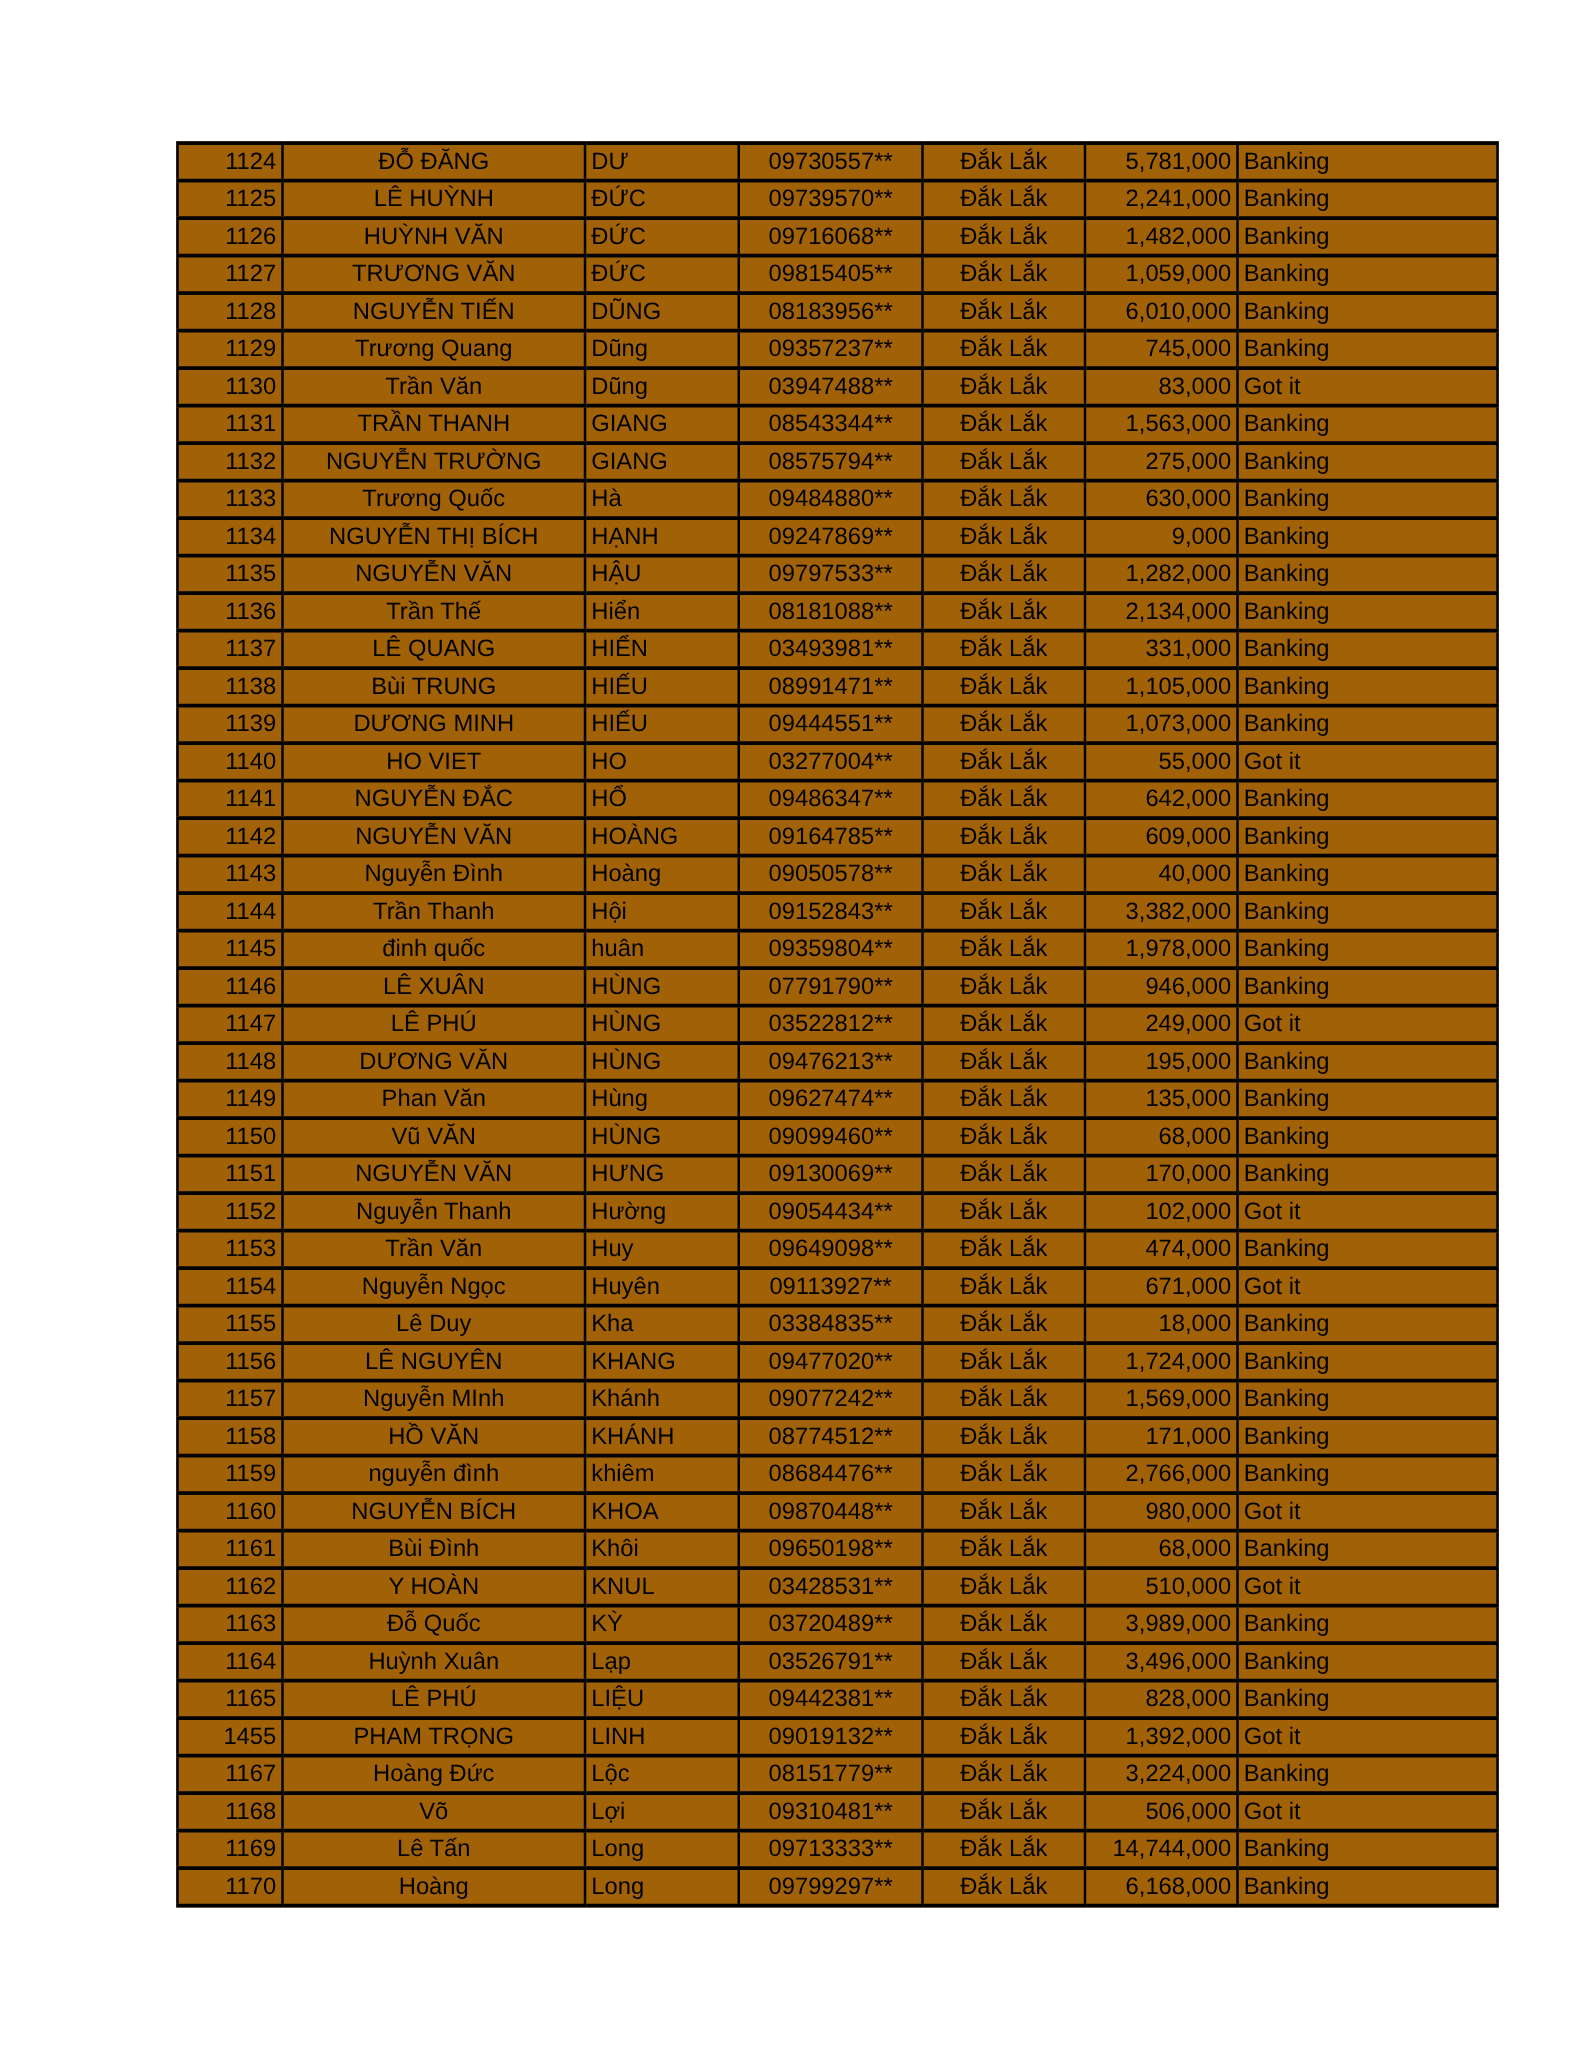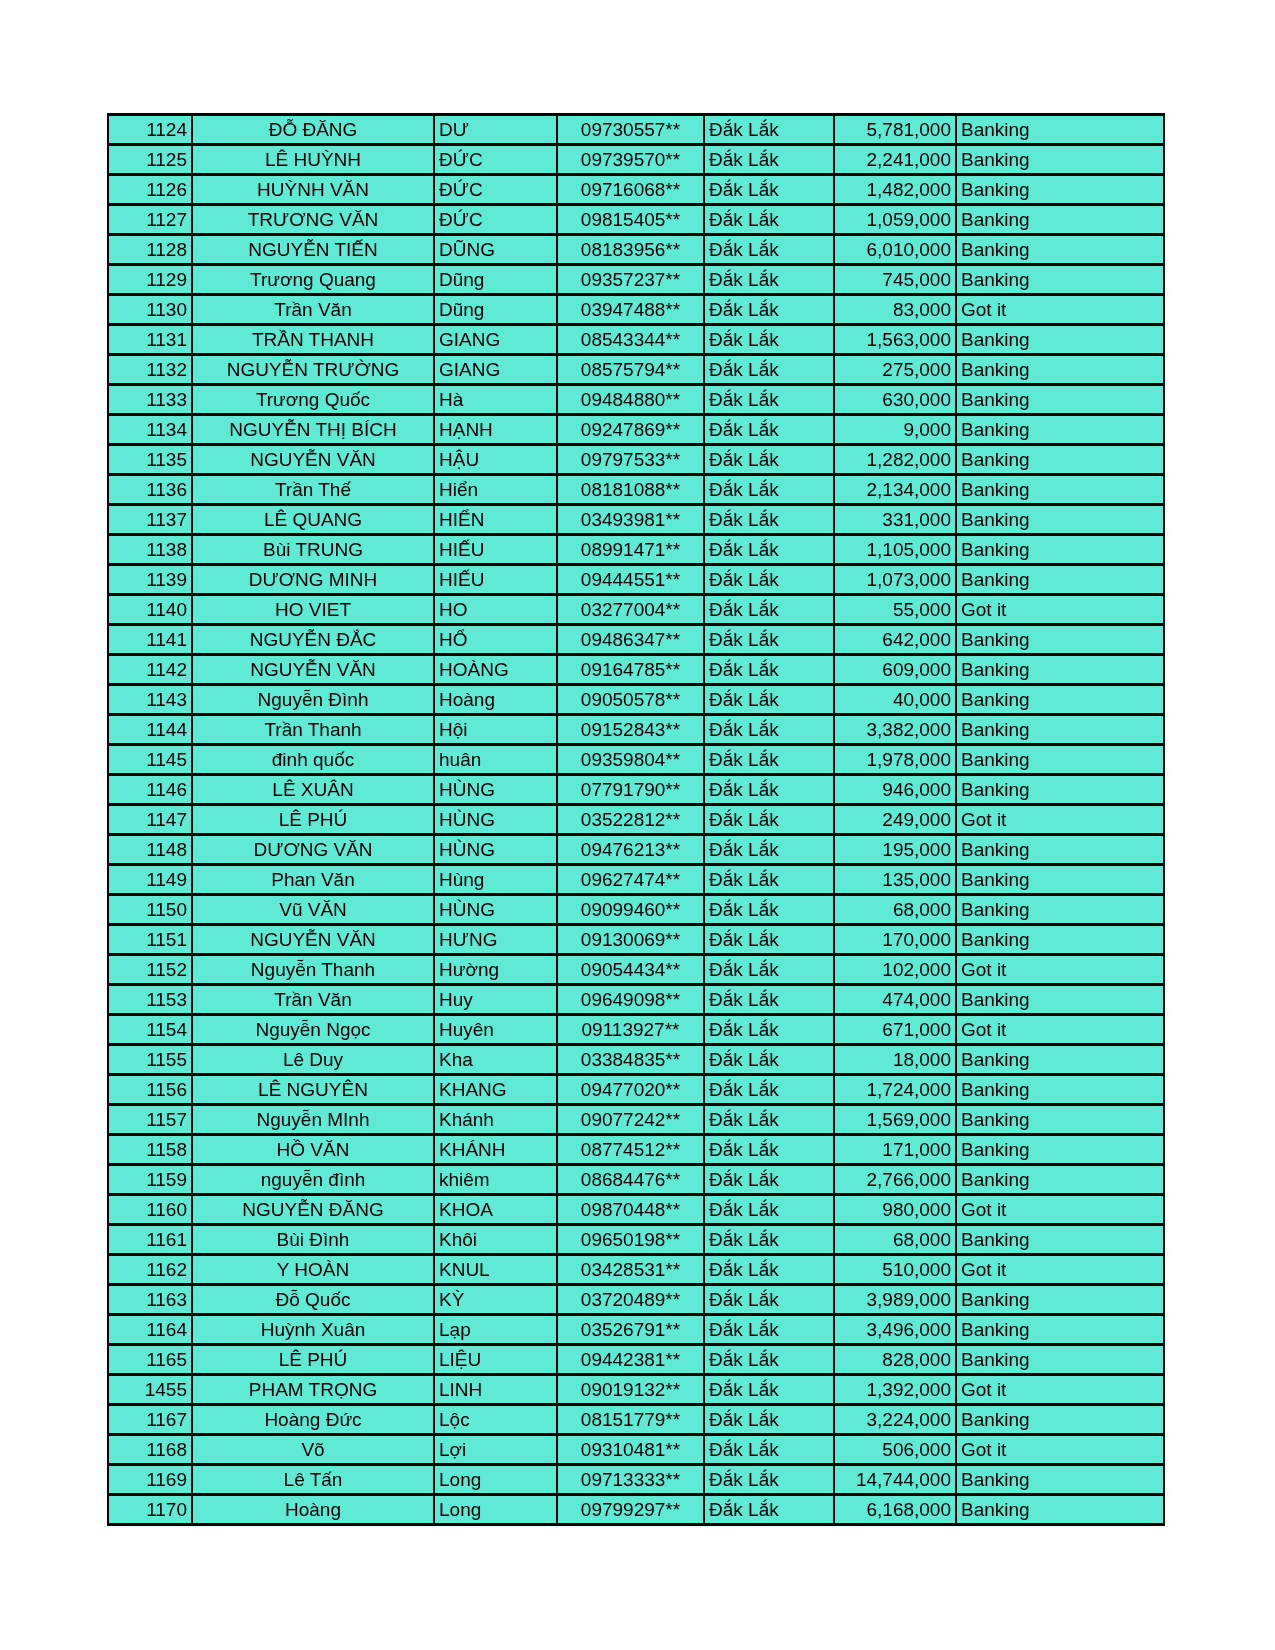--- a/index.html
+++ b/index.html
@@ -15,40 +15,41 @@
     color: #000000;
   }
   .sheet {
     position: absolute;
     left: 107px;
     top: 113px;
   }
   table.donor-table {
     border-collapse: collapse;
     table-layout: fixed;
-    background: #5eead4;
+    background: #a16207;
+    margin-left: 34px;
   }
   table.donor-table td {
     border-left: 2px solid #000000;
     border-right: 2px solid #000000;
     border-top: 3px solid #000000;
     border-bottom: 3px solid #000000;
     height: 27px;
     line-height: 27px;
     font-size: 19px;
     padding: 0 4px;
     white-space: nowrap;
     overflow: hidden;
     color: #000000;
   }
   td.col-id     { text-align: right;  padding-right: 3px; }
   td.col-first_name { text-align: center; }
   td.col-last_name  { }
   td.col-phone  { text-align: center; }
-  td.col-province { }
+  td.col-province { text-align: center; }
   td.col-amount { text-align: right; padding-right: 10px; }
   td.col-status { text-align: left;  padding-left: 9px; }
 </style>
 </head>
 <body>
 
 <div class="sheet">
   <table class="donor-table">
     <colgroup>
       <col style="width:84px">
@@ -379,21 +380,21 @@
           <td class="col-id">1159</td>
           <td class="col-first_name">nguyễn đình</td>
           <td class="col-last_name">khiêm</td>
           <td class="col-phone">08684476**</td>
           <td class="col-province">Đắk Lắk</td>
           <td class="col-amount">2,766,000</td>
           <td class="col-status">Banking</td>
         </tr>
         <tr>
           <td class="col-id">1160</td>
-          <td class="col-first_name">NGUYỄN ĐĂNG</td>
+          <td class="col-first_name">NGUYỄN BÍCH</td>
           <td class="col-last_name">KHOA</td>
           <td class="col-phone">09870448**</td>
           <td class="col-province">Đắk Lắk</td>
           <td class="col-amount">980,000</td>
           <td class="col-status">Got it</td>
         </tr>
         <tr>
           <td class="col-id">1161</td>
           <td class="col-first_name">Bùi Đình</td>
           <td class="col-last_name">Khôi</td>

